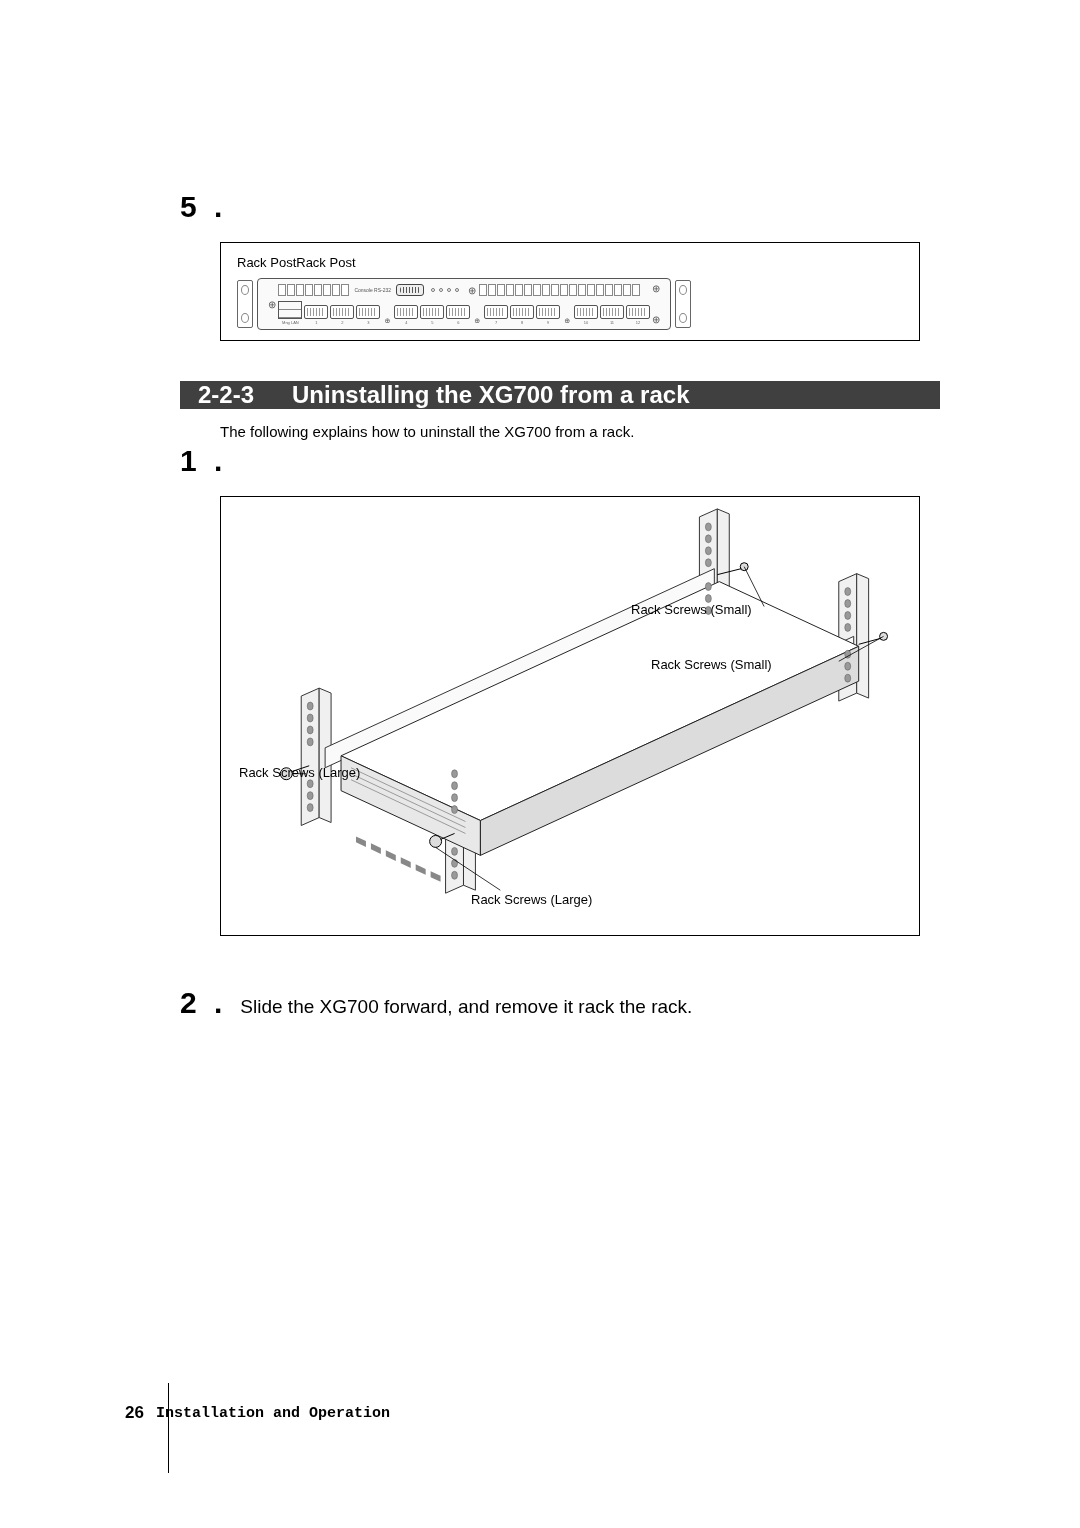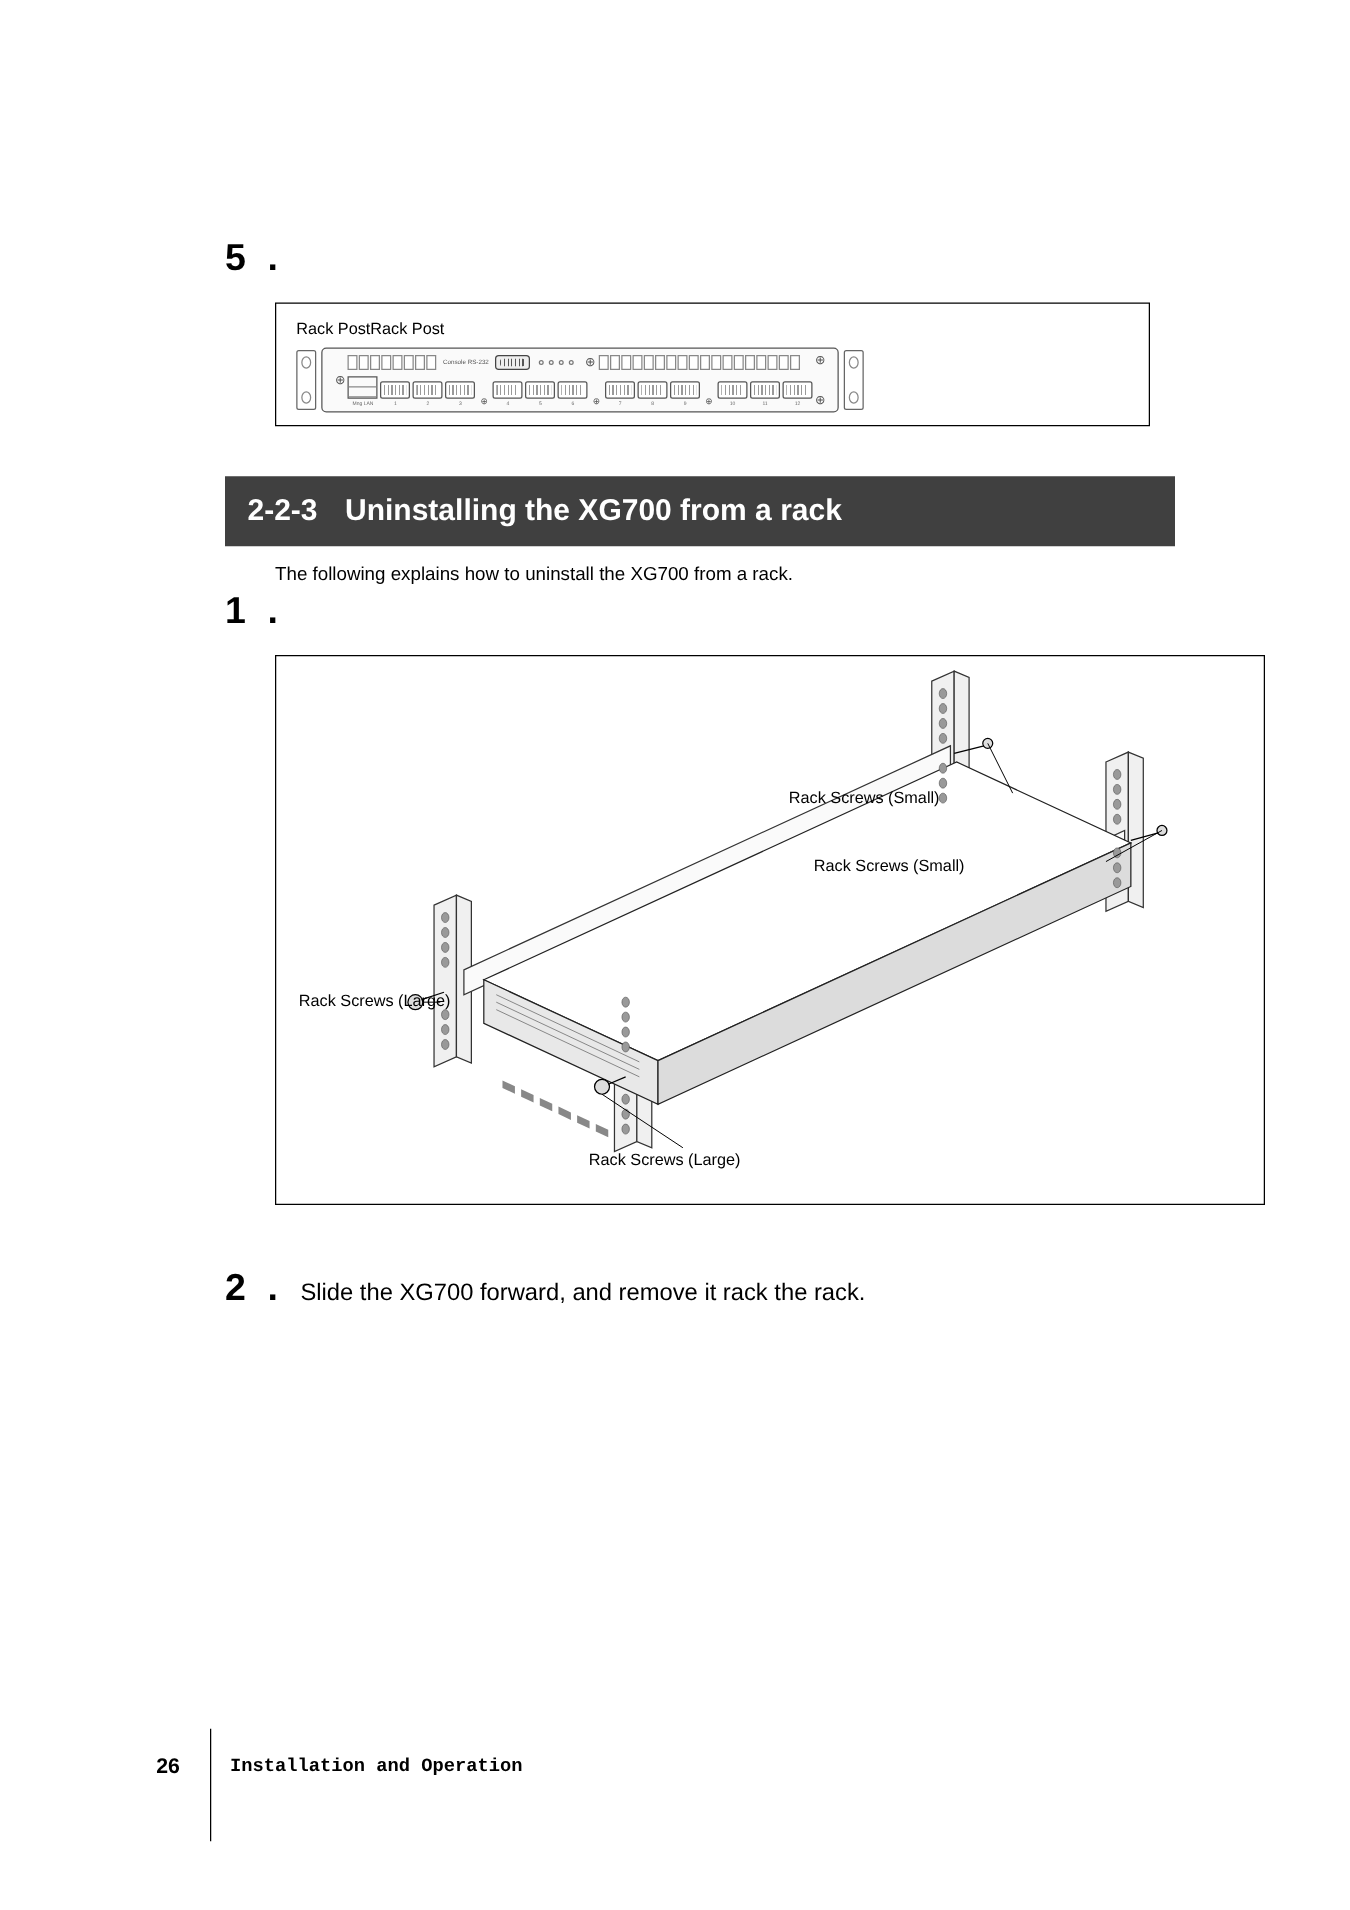--- a/index.html
+++ b/index.html
@@ -181,57 +181,57 @@
   }
   .ear-hole {
     width: 8px;
     height: 10px;
     border: 1px solid #888;
     border-radius: 50%;
   }
   .section-header {
     background: #404040;
     color: #ffffff;
-    padding: 14px 18px;
+    padding: 0 18px;
     font-size: 24px;
     font-weight: bold;
     margin-bottom: 14px;
     display: flex;
-    gap: 22px;
+    gap: 38px;
   }
   .section-intro {
     font-size: 15px;
     margin-left: 40px;
     margin-bottom: 4px;
   }
   .figure-box2 {
     margin-left: 40px;
     border: 1px solid #000;
-    width: 792px;
+    width: 700px;
     height: 440px;
     position: relative;
     margin-bottom: 50px;
     overflow: hidden;
   }
   .fig2-label {
     position: absolute;
     font-size: 13px;
     color: #000;
   }
   .iso-svg {
     width: 100%;
     height: 100%;
   }
   .footer {
     position: absolute;
     bottom: 105px;
     left: 125px;
     display: flex;
     align-items: center;
-    gap: 40px;
+    gap: 12px;
   }
   .page-num {
     font-weight: bold;
     font-size: 17px;
   }
   .footer-divider {
     width: 1px;
     height: 90px;
     background: #000;
     position: absolute;

